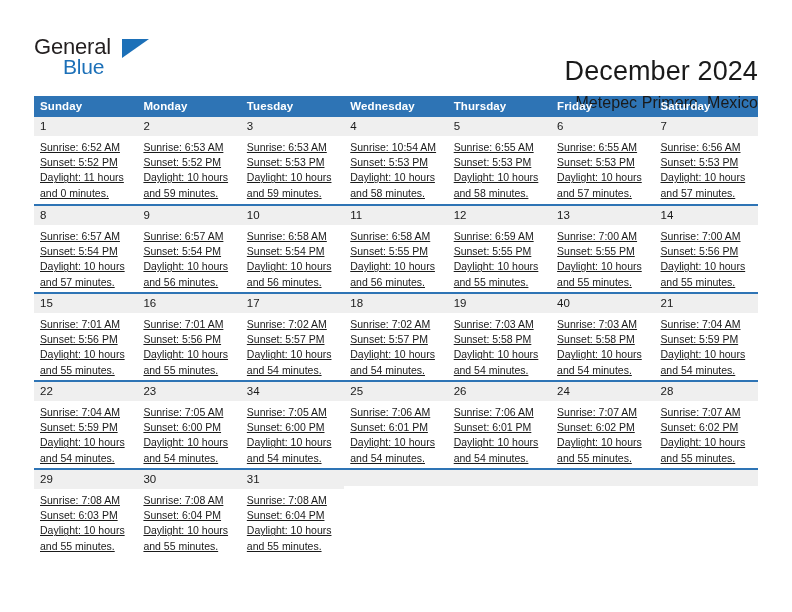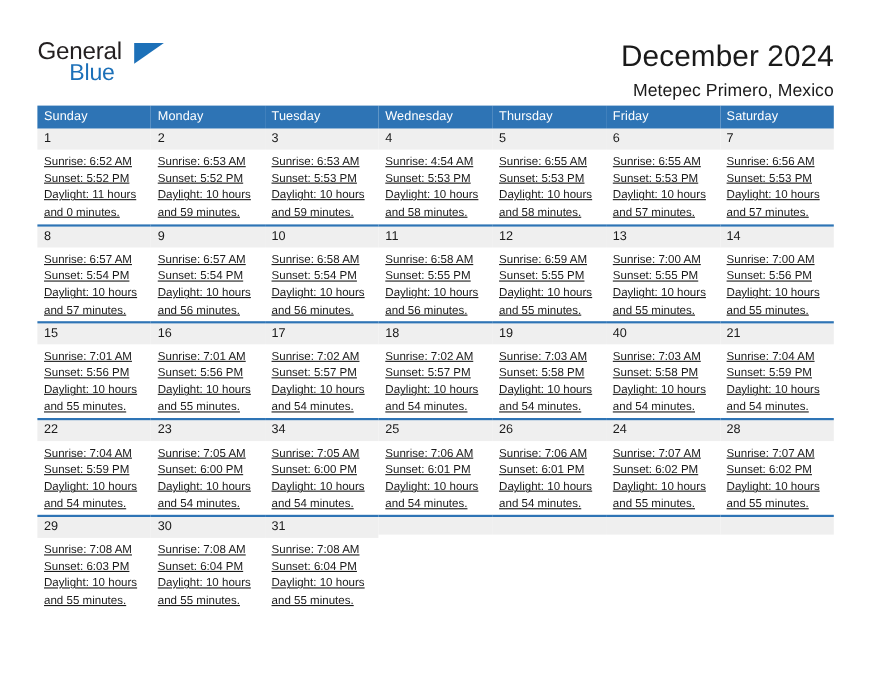--- a/index.html
+++ b/index.html
@@ -70,40 +70,41 @@
     text-align: right;
     flex: 0 0 auto;
     padding-top: 2px;
   }
   .cal-title {
     font-size: 27px;
     font-weight: normal;
     color: #1a1a1a;
     line-height: 1.15;
     letter-spacing: 0.1px;
+    margin-top: 20px;
   }
   .cal-subtitle {
     font-size: 16px;
     color: #1a1a1a;
     margin-top: 7px;
     letter-spacing: 0.05px;
   }
 
   
   .calendar {
     margin: 0 34px;
     width: 724px;
     border-collapse: collapse;
     table-layout: fixed;
   }
 
   .calendar th {
     background: #2e74b5;
     color: #ffffff;
-    font-weight: normal;
+    font-weight: bold;
     font-size: 11.5px;
     text-align: left;
     padding: 4px 0 5px 6px;
     border: none;
     letter-spacing: 0.1px;
   }
 
   .calendar td {
     vertical-align: top;
     padding: 0;
@@ -197,21 +198,21 @@
             <div class="daynum">3</div>
             <div class="info">
               <div>Sunrise: 6:53 AM</div>
               <div>Sunset: 5:53 PM</div>
               <div class="daylight">Daylight: 10 hours and 59 minutes.</div>
             </div>
           </td>
           <td class="day-cell">
             <div class="daynum">4</div>
             <div class="info">
-              <div>Sunrise: 4:54 AM</div>
+              <div>Sunrise: 10:54 AM</div>
               <div>Sunset: 5:53 PM</div>
               <div class="daylight">Daylight: 10 hours and 58 minutes.</div>
             </div>
           </td>
           <td class="day-cell">
             <div class="daynum">5</div>
             <div class="info">
               <div>Sunrise: 6:55 AM</div>
               <div>Sunset: 5:53 PM</div>
               <div class="daylight">Daylight: 10 hours and 58 minutes.</div>

